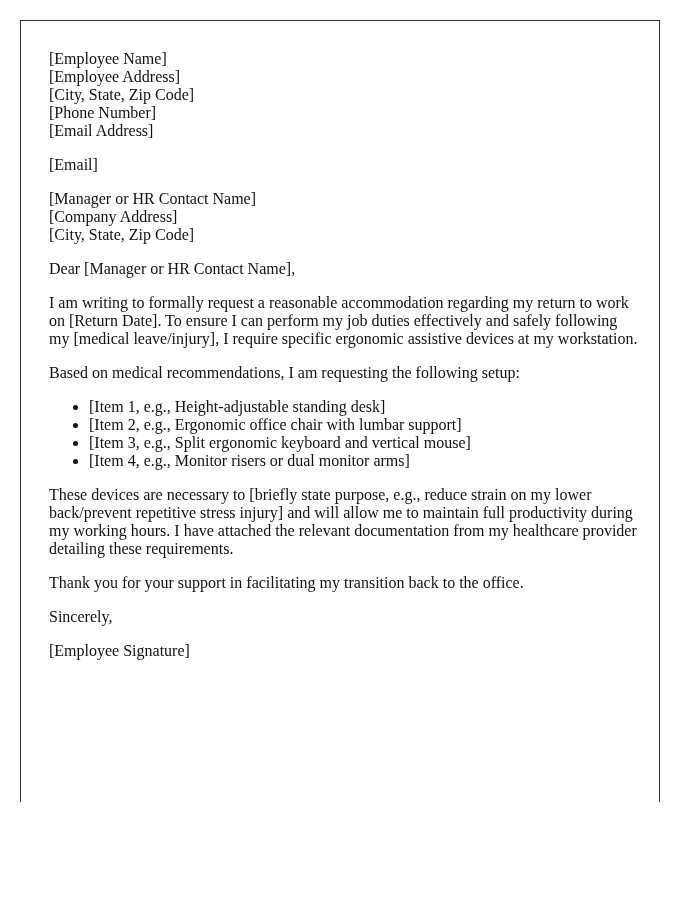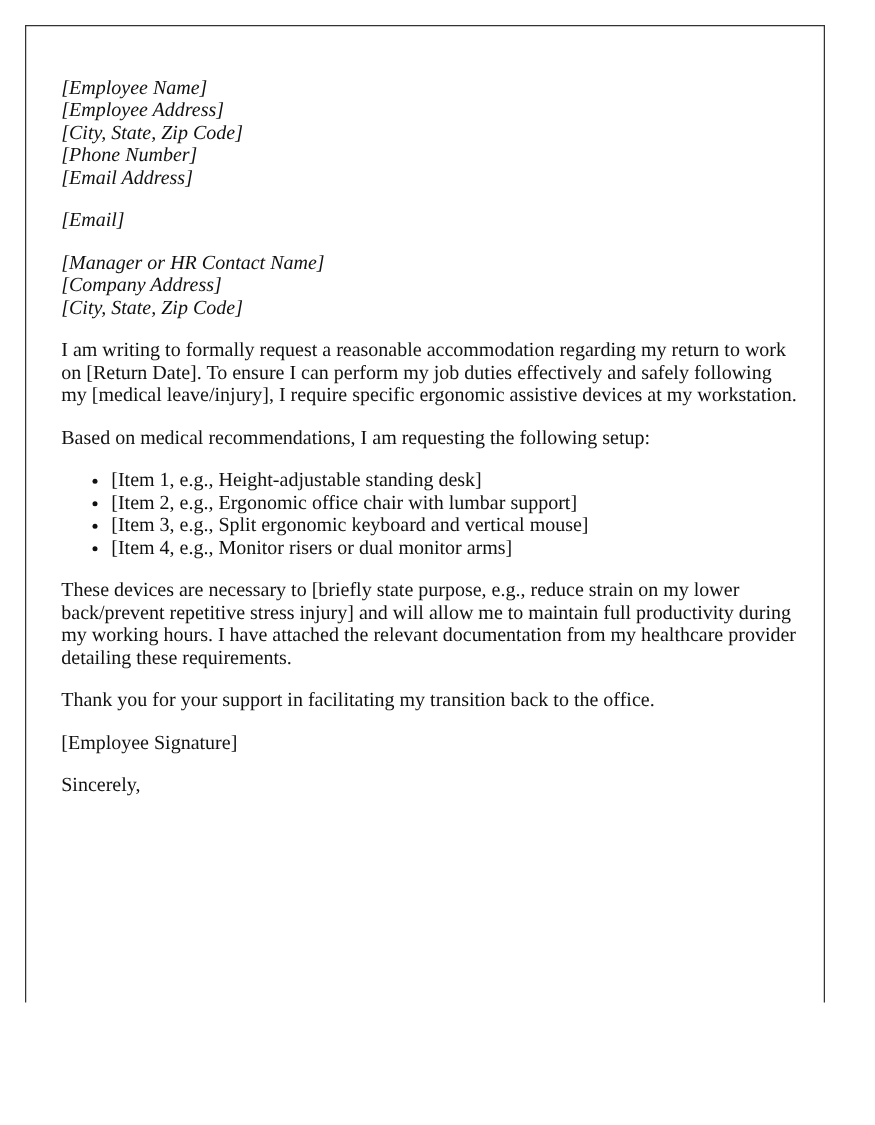--- a/index.html
+++ b/index.html
@@ -29,22 +29,21 @@
       box-sizing: border-box;
       overflow: hidden;
     }
     .content {
       position: absolute;
       left: 28px;
       top: 29px;
       width: 590px;
     }
     .block {
-      margin: 12px 0 16px 0;
-      font-style: italic;
+      margin: 0 0 16px 0;
     }
     .line {
       display: block;
     }
     .subject {
       font-weight: bold;
       margin: 0 0 15px 0;
     }
     p {
       margin: 0 0 16px 0;
@@ -76,35 +75,36 @@
       <span class="line">[Email]</span>
     </div>
 
     <div class="block">
       <span class="line">[Manager or HR Contact Name]</span>
       <span class="line">[Company Address]</span>
       <span class="line">[City, State, Zip Code]</span>
     </div>
 
 
+    <p>Dear [Manager or HR Contact Name],</p>
 
     <p>I am writing to formally request a reasonable accommodation regarding my return to work on [Return Date]. To ensure I can perform my job duties effectively and safely following my [medical leave/injury], I require specific ergonomic assistive devices at my workstation.</p>
 
     <p>Based on medical recommendations, I am requesting the following setup:</p>
 
     <ul>
       <li>[Item 1, e.g., Height-adjustable standing desk]</li>
       <li>[Item 2, e.g., Ergonomic office chair with lumbar support]</li>
       <li>[Item 3, e.g., Split ergonomic keyboard and vertical mouse]</li>
       <li>[Item 4, e.g., Monitor risers or dual monitor arms]</li>
     </ul>
 
     <p>These devices are necessary to [briefly state purpose, e.g., reduce strain on my lower back/prevent repetitive stress injury] and will allow me to maintain full productivity during my working hours. I have attached the relevant documentation from my healthcare provider detailing these requirements.</p>
 
 
     <p>Thank you for your support in facilitating my transition back to the office.</p>
 
+    <p>Sincerely,</p>
+
     <p>[Employee Signature]</p>
-
-    <p>Sincerely,</p>
 
   </div>
 </div>
 
 </body></html>

